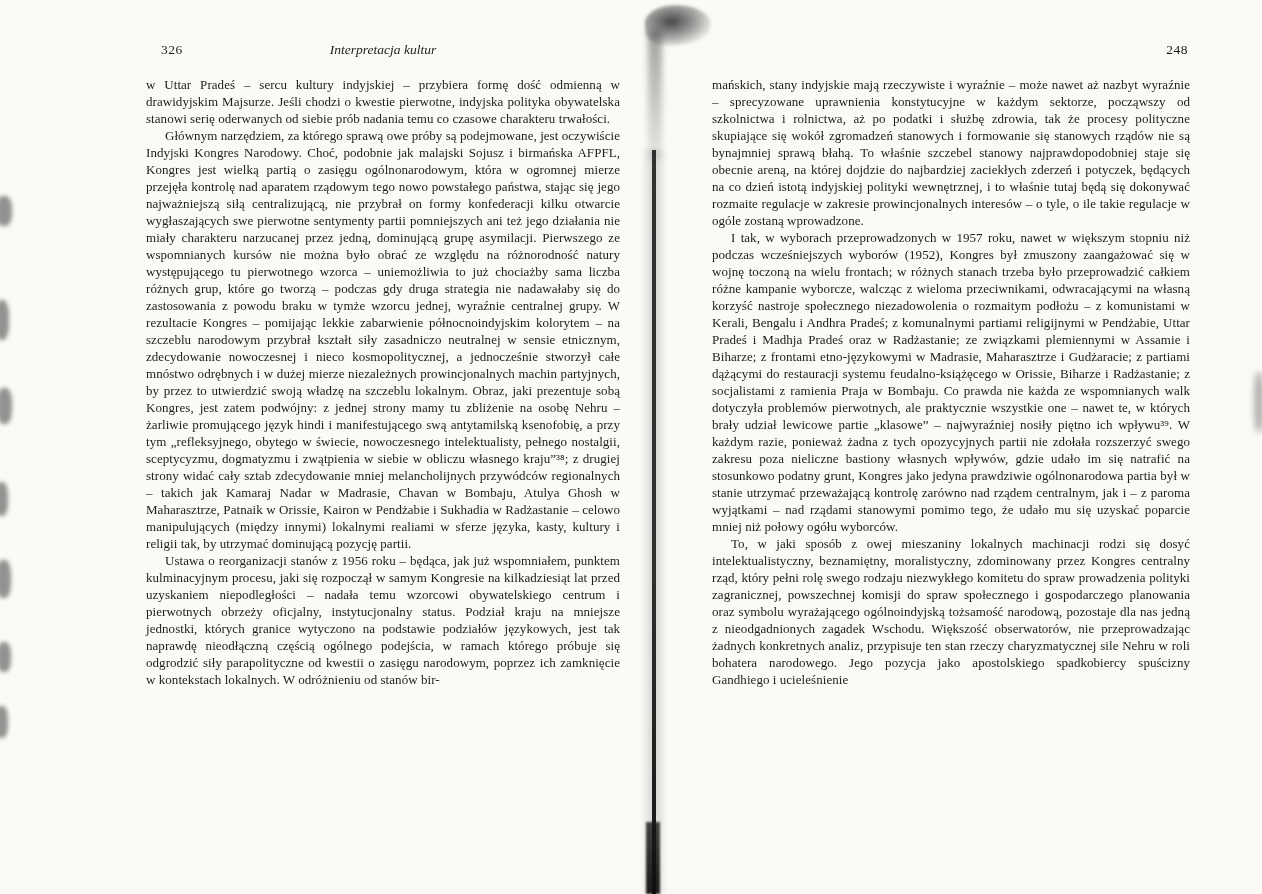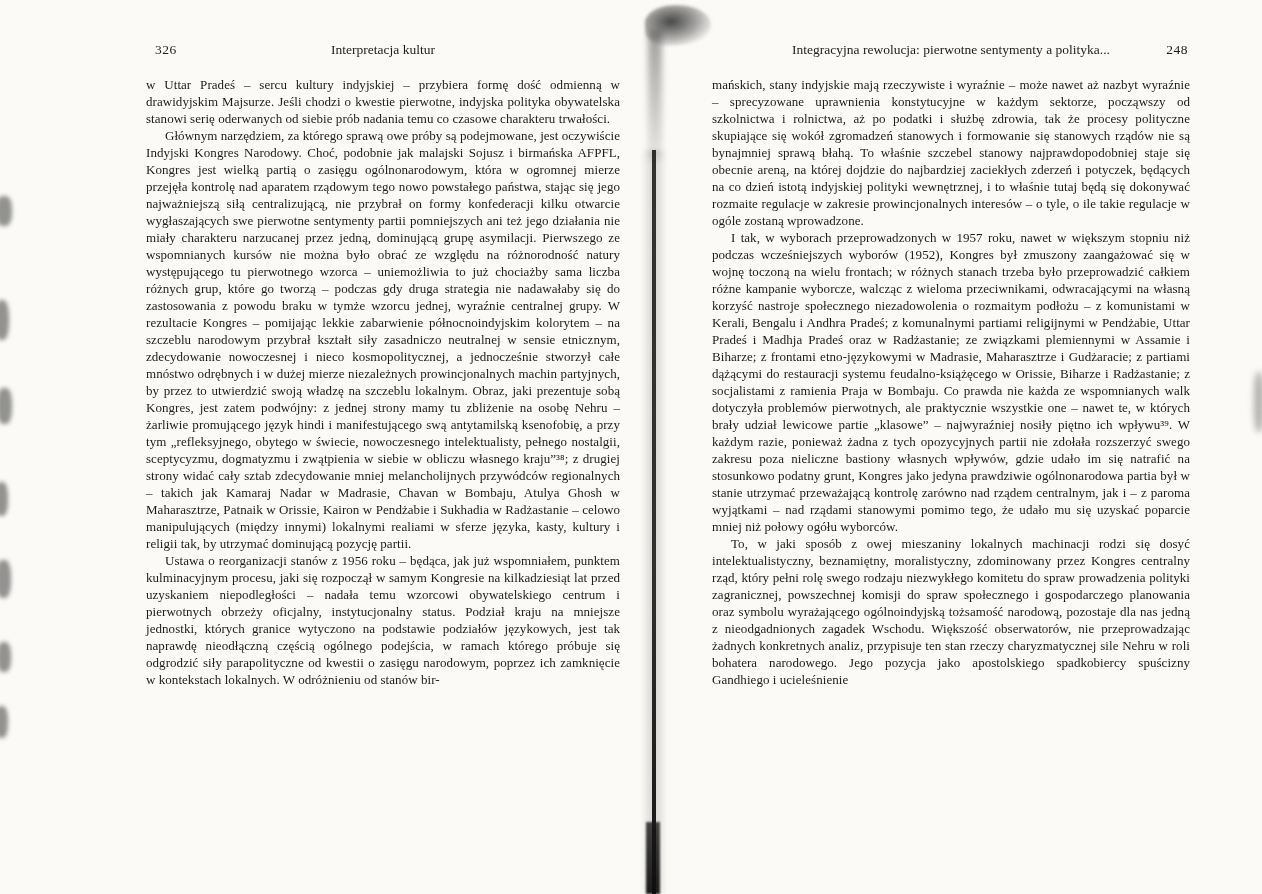--- a/index.html
+++ b/index.html
@@ -17,25 +17,26 @@
   .page-left  { left: 146px; width: 474px; }
   .page-right { left: 712px; width: 478px; }
 
   .page-header {
     position: relative;
     height: 22px;
     font-size: 13.5px;
     margin-bottom: 12px;
   }
   .page-header .pagenum { position: absolute; top: 0; letter-spacing: 0.5px; }
-  .page-left  .pagenum { left: 9px; }
+  .page-left  .pagenum { left: 15px; }
   .page-right .pagenum { right: 2px; }
   .page-header .running-head {
     position: absolute; top: 0; left: 50%;
     transform: translateX(-50%);
+    font-style: italic;
     white-space: nowrap;
     text-align: right;
   }
 
   .body-text {
     font-size: 13px;
     line-height: 17px;
     text-align: justify;
     letter-spacing: 0.05px;
   }
@@ -106,21 +107,20 @@
     </div>
     <div class="body-text">
       <p>w Uttar Pradeś – sercu kultury indyjskiej – przybiera formę dość odmienną w drawidyjskim Majsurze. Jeśli chodzi o kwestie pierwotne, indyjska polityka obywatelska stanowi serię oderwanych od siebie prób nadania temu co czasowe charakteru trwałości.</p>
       <p class="indent">Głównym narzędziem, za którego sprawą owe próby są podejmowane, jest oczywiście Indyjski Kongres Narodowy. Choć, podobnie jak malajski Sojusz i birmańska AFPFL, Kongres jest wielką partią o zasięgu ogólnonarodowym, która w ogromnej mierze przejęła kontrolę nad aparatem rządowym tego nowo powstałego państwa, stając się jego najważniejszą siłą centralizującą, nie przybrał on formy konfederacji kilku otwarcie wygłaszających swe pierwotne sentymenty partii pomniejszych ani też jego działania nie miały charakteru narzucanej przez jedną, dominującą grupę asymilacji. Pierwszego ze wspomnianych kursów nie można było obrać ze względu na różnorodność natury występującego tu pierwotnego wzorca – uniemożliwia to już chociażby sama liczba różnych grup, które go tworzą – podczas gdy druga strategia nie nadawałaby się do zastosowania z powodu braku w tymże wzorcu jednej, wyraźnie centralnej grupy. W rezultacie Kongres – pomijając lekkie zabarwienie północnoindyjskim kolorytem – na szczeblu narodowym przybrał kształt siły zasadniczo neutralnej w sensie etnicznym, zdecydowanie nowoczesnej i nieco kosmopolitycznej, a jednocześnie stworzył całe mnóstwo odrębnych i w dużej mierze niezależnych prowincjonalnych machin partyjnych, by przez to utwierdzić swoją władzę na szczeblu lokalnym. Obraz, jaki prezentuje sobą Kongres, jest zatem podwójny: z jednej strony mamy tu zbliżenie na osobę Nehru – żarliwie promującego język hindi i manifestującego swą antytamilską ksenofobię, a przy tym „refleksyjnego, obytego w świecie, nowoczesnego intelektualisty, pełnego nostalgii, sceptycyzmu, dogmatyzmu i zwątpienia w siebie w obliczu własnego kraju”³⁸; z drugiej strony widać cały sztab zdecydowanie mniej melancholijnych przywódców regionalnych – takich jak Kamaraj Nadar w Madrasie, Chavan w Bombaju, Atulya Ghosh w Maharasztrze, Patnaik w Orissie, Kairon w Pendżabie i Sukhadia w Radżastanie – celowo manipulujących (między innymi) lokalnymi realiami w sferze języka, kasty, kultury i religii tak, by utrzymać dominującą pozycję partii.</p>
       <p class="indent">Ustawa o reorganizacji stanów z 1956 roku – będąca, jak już wspomniałem, punktem kulminacyjnym procesu, jaki się rozpoczął w samym Kongresie na kilkadziesiąt lat przed uzyskaniem niepodległości – nadała temu wzorcowi obywatelskiego centrum i pierwotnych obrzeży oficjalny, instytucjonalny status. Podział kraju na mniejsze jednostki, których granice wytyczono na podstawie podziałów językowych, jest tak naprawdę nieodłączną częścią ogólnego podejścia, w ramach którego próbuje się odgrodzić siły parapolityczne od kwestii o zasięgu narodowym, poprzez ich zamknięcie w kontekstach lokalnych. W odróżnieniu od stanów bir-</p>
     </div>
   </div>
 
   <div class="page page-right">
     <div class="page-header">
-      <span class="running-head">Integracyjna rewolucja: pierwotne sentymenty a polityka...</span>
       <span class="pagenum">248</span>
     </div>
     <div class="body-text">
       <p>mańskich, stany indyjskie mają rzeczywiste i wyraźnie – może nawet aż nazbyt wyraźnie – sprecyzowane uprawnienia konstytucyjne w każdym sektorze, począwszy od szkolnictwa i rolnictwa, aż po podatki i służbę zdrowia, tak że procesy polityczne skupiające się wokół zgromadzeń stanowych i formowanie się stanowych rządów nie są bynajmniej sprawą błahą. To właśnie szczebel stanowy najprawdopodobniej staje się obecnie areną, na której dojdzie do najbardziej zaciekłych zderzeń i potyczek, będących na co dzień istotą indyjskiej polityki wewnętrznej, i to właśnie tutaj będą się dokonywać rozmaite regulacje w zakresie prowincjonalnych interesów – o tyle, o ile takie regulacje w ogóle zostaną wprowadzone.</p>
       <p class="indent">I tak, w wyborach przeprowadzonych w 1957 roku, nawet w większym stopniu niż podczas wcześniejszych wyborów (1952), Kongres był zmuszony zaangażować się w wojnę toczoną na wielu frontach; w różnych stanach trzeba było przeprowadzić całkiem różne kampanie wyborcze, walcząc z wieloma przeciwnikami, odwracającymi na własną korzyść nastroje społecznego niezadowolenia o rozmaitym podłożu – z komunistami w Kerali, Bengalu i Andhra Pradeś; z komunalnymi partiami religijnymi w Pendżabie, Uttar Pradeś i Madhja Pradeś oraz w Radżastanie; ze związkami plemiennymi w Assamie i Biharze; z frontami etno-językowymi w Madrasie, Maharasztrze i Gudżaracie; z partiami dążącymi do restauracji systemu feudalno-książęcego w Orissie, Biharze i Radżastanie; z socjalistami z ramienia Praja w Bombaju. Co prawda nie każda ze wspomnianych walk dotyczyła problemów pierwotnych, ale praktycznie wszystkie one – nawet te, w których brały udział lewicowe partie „klasowe” – najwyraźniej nosiły piętno ich wpływu³⁹. W każdym razie, ponieważ żadna z tych opozycyjnych partii nie zdołała rozszerzyć swego zakresu poza nieliczne bastiony własnych wpływów, gdzie udało im się natrafić na stosunkowo podatny grunt, Kongres jako jedyna prawdziwie ogólnonarodowa partia był w stanie utrzymać przeważającą kontrolę zarówno nad rządem centralnym, jak i – z paroma wyjątkami – nad rządami stanowymi pomimo tego, że udało mu się uzyskać poparcie mniej niż połowy ogółu wyborców.</p>
       <p class="indent">To, w jaki sposób z owej mieszaniny lokalnych machinacji rodzi się dosyć intelektualistyczny, beznamiętny, moralistyczny, zdominowany przez Kongres centralny rząd, który pełni rolę swego rodzaju niezwykłego komitetu do spraw prowadzenia polityki zagranicznej, powszechnej komisji do spraw społecznego i gospodarczego planowania oraz symbolu wyrażającego ogólnoindyjską tożsamość narodową, pozostaje dla nas jedną z nieodgadnionych zagadek Wschodu. Większość obserwatorów, nie przeprowadzając żadnych konkretnych analiz, przypisuje ten stan rzeczy charyzmatycznej sile Nehru w roli bohatera narodowego. Jego pozycja jako apostolskiego spadkobiercy spuścizny Gandhiego i ucieleśnienie</p>
     </div>
   </div>
 
   <div class="artifact spine-blob"></div>

